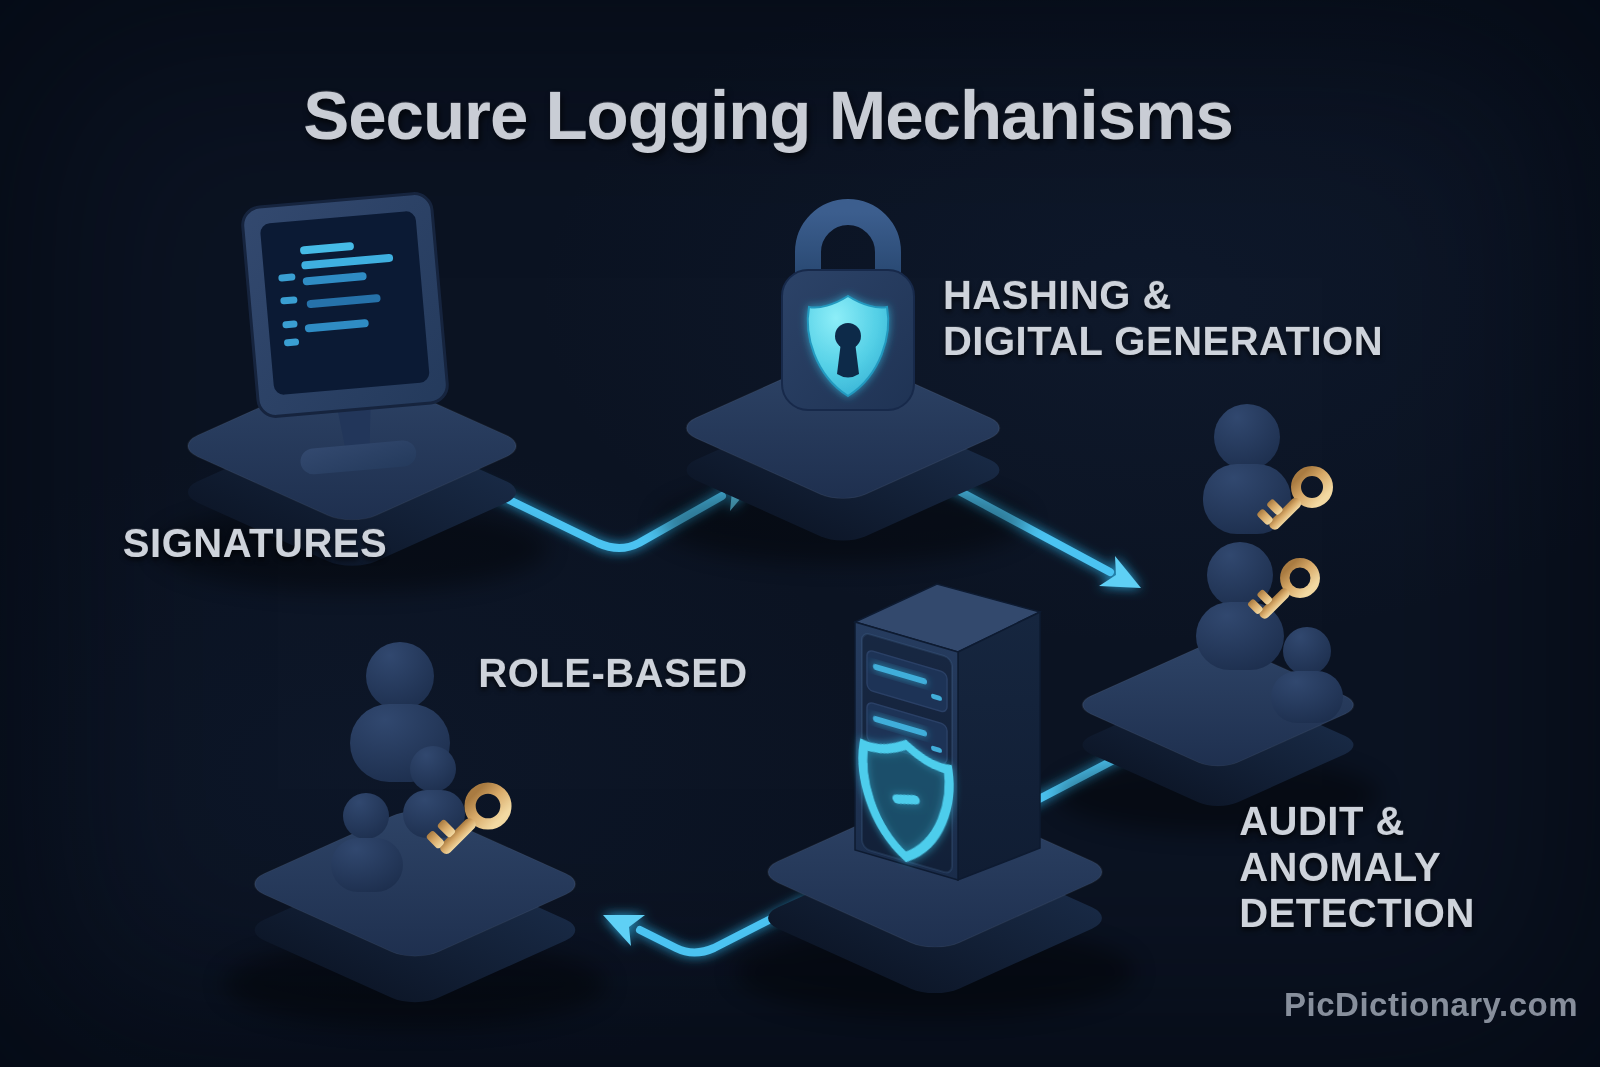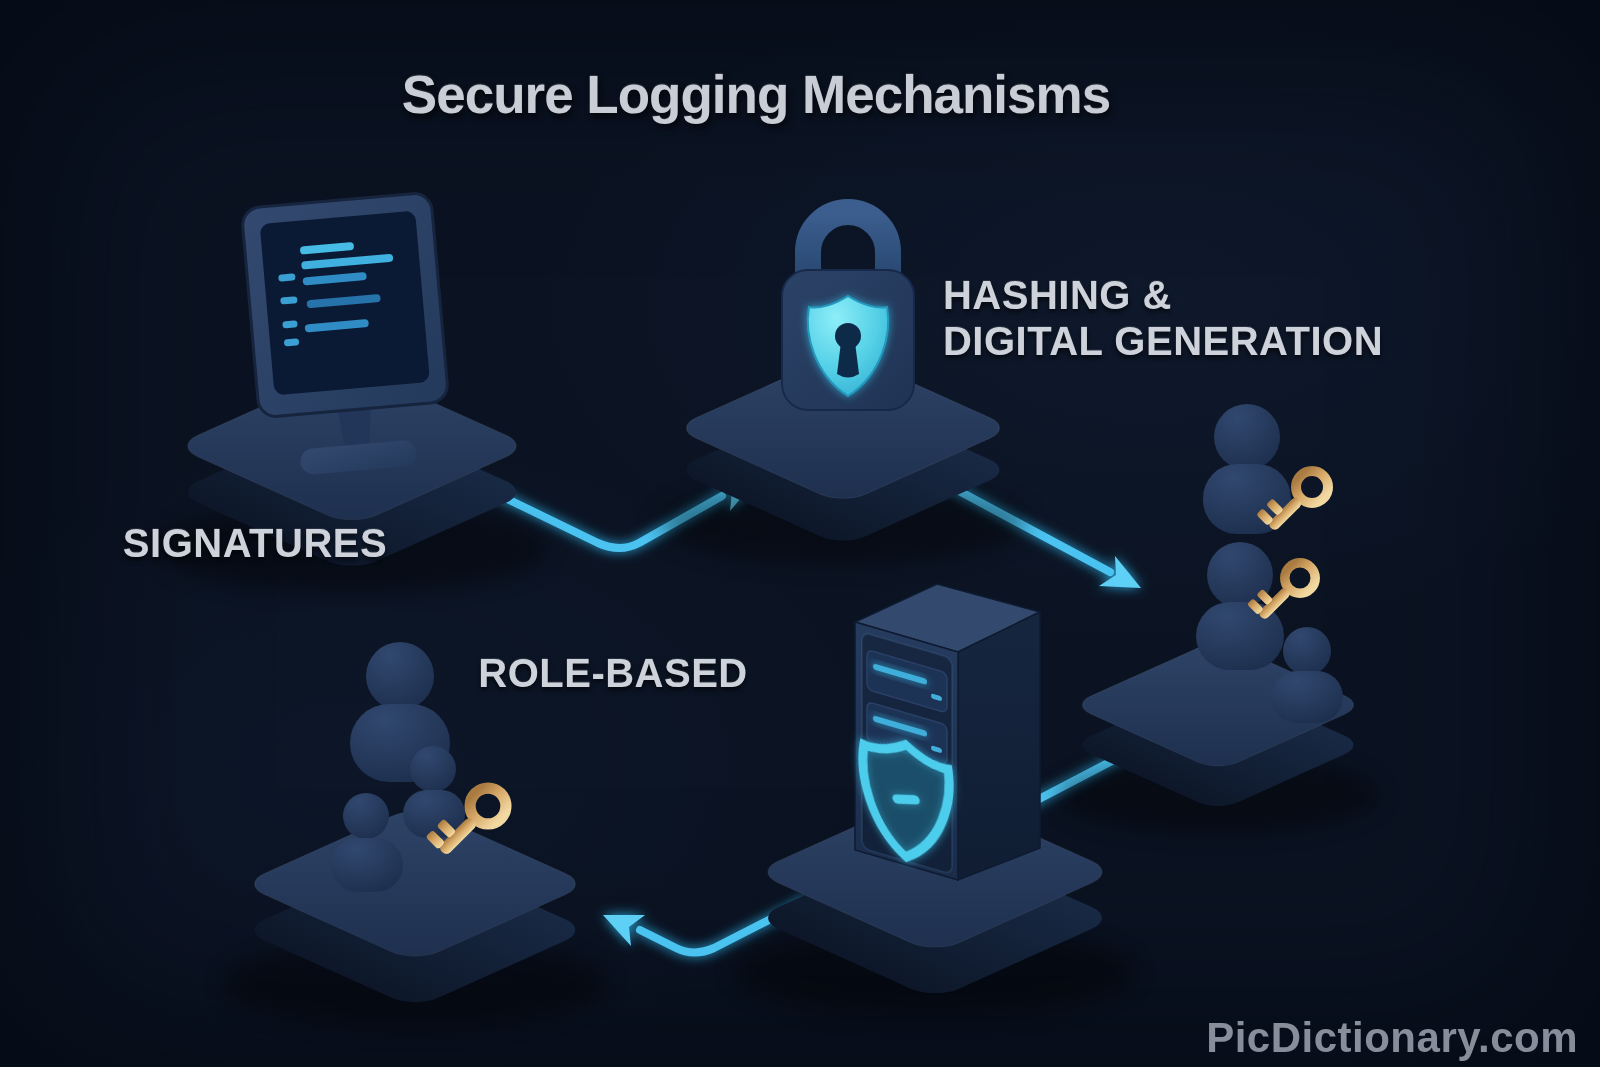--- a/index.html
+++ b/index.html
@@ -10,37 +10,37 @@
       radial-gradient(1000px 560px at 72% 28%, rgba(45,75,125,0.10), transparent 62%),
       radial-gradient(900px 560px at 22% 72%, rgba(32,58,102,0.09), transparent 60%),
       #0b1322;
   }
   .stage::after {
     content:""; position:absolute; inset:0; pointer-events:none;
     box-shadow: inset 0 0 190px 50px rgba(2,5,12,0.55);
   }
   .title {
     position:absolute; left:756px; top:64px; transform:translateX(-50%);
-    font-size:53px; font-weight:bold; letter-spacing:-1px; white-space:nowrap;
+    font-size:69px; font-weight:bold; letter-spacing:-1px; white-space:nowrap;
     color:#c9cdd5;
     text-shadow: 2px 4px 6px rgba(0,0,0,0.65), 0 -1px 1px rgba(255,255,255,0.18);
-    margin:0; z-index:5;
+    margin:12px; z-index:5;
   }
   .scene { position:absolute; left:0; top:0; z-index:1; }
   .node-label {
     position:absolute; transform:translateX(-50%); 
     font-weight:bold; font-size:40px; line-height:1.15; letter-spacing:0.5px;
     color:#ced3db; white-space:nowrap; z-index:4;
     text-shadow: 0 3px 5px rgba(0,0,0,0.65), 0 -1px 1px rgba(255,255,255,0.14);
   }
   .node-label .ln { display:block; }
   .watermark {
     position:absolute; right:22px; top:986px; z-index:4;
-    font-size:42px; font-weight:bold; letter-spacing:0.5px;
-    color:#959daa; opacity:0.9;margin-top:28px;
+    font-size:33px; font-weight:bold; letter-spacing:0.5px;
+    color:#959daa; opacity:0.9;
   }
 </style>
 </head>
 <body>
 
 <div class="stage">
 
   <h1 class="title">Secure Logging Mechanisms</h1>
 
   <svg class="scene" width="1600" height="1067" viewBox="0 0 1600 1067">
@@ -259,16 +259,21 @@
 
   <div class="node-label" style="left:1163px; top:272px">
     <span class="ln">HASHING &amp;</span>
     <span class="ln">DIGITAL GENERATION</span>
   </div>
 
   <div class="node-label" style="left:613px; top:650px">
     <span class="ln">ROLE-BASED</span>
   </div>
 
+  <div class="node-label" style="left:1357px; top:798px">
+    <span class="ln">AUDIT &amp;</span>
+    <span class="ln">ANOMALY</span>
+    <span class="ln">DETECTION</span>
+  </div>
 
   <div class="watermark">PicDictionary.com</div>
 
 </div>
 
 </body></html>

